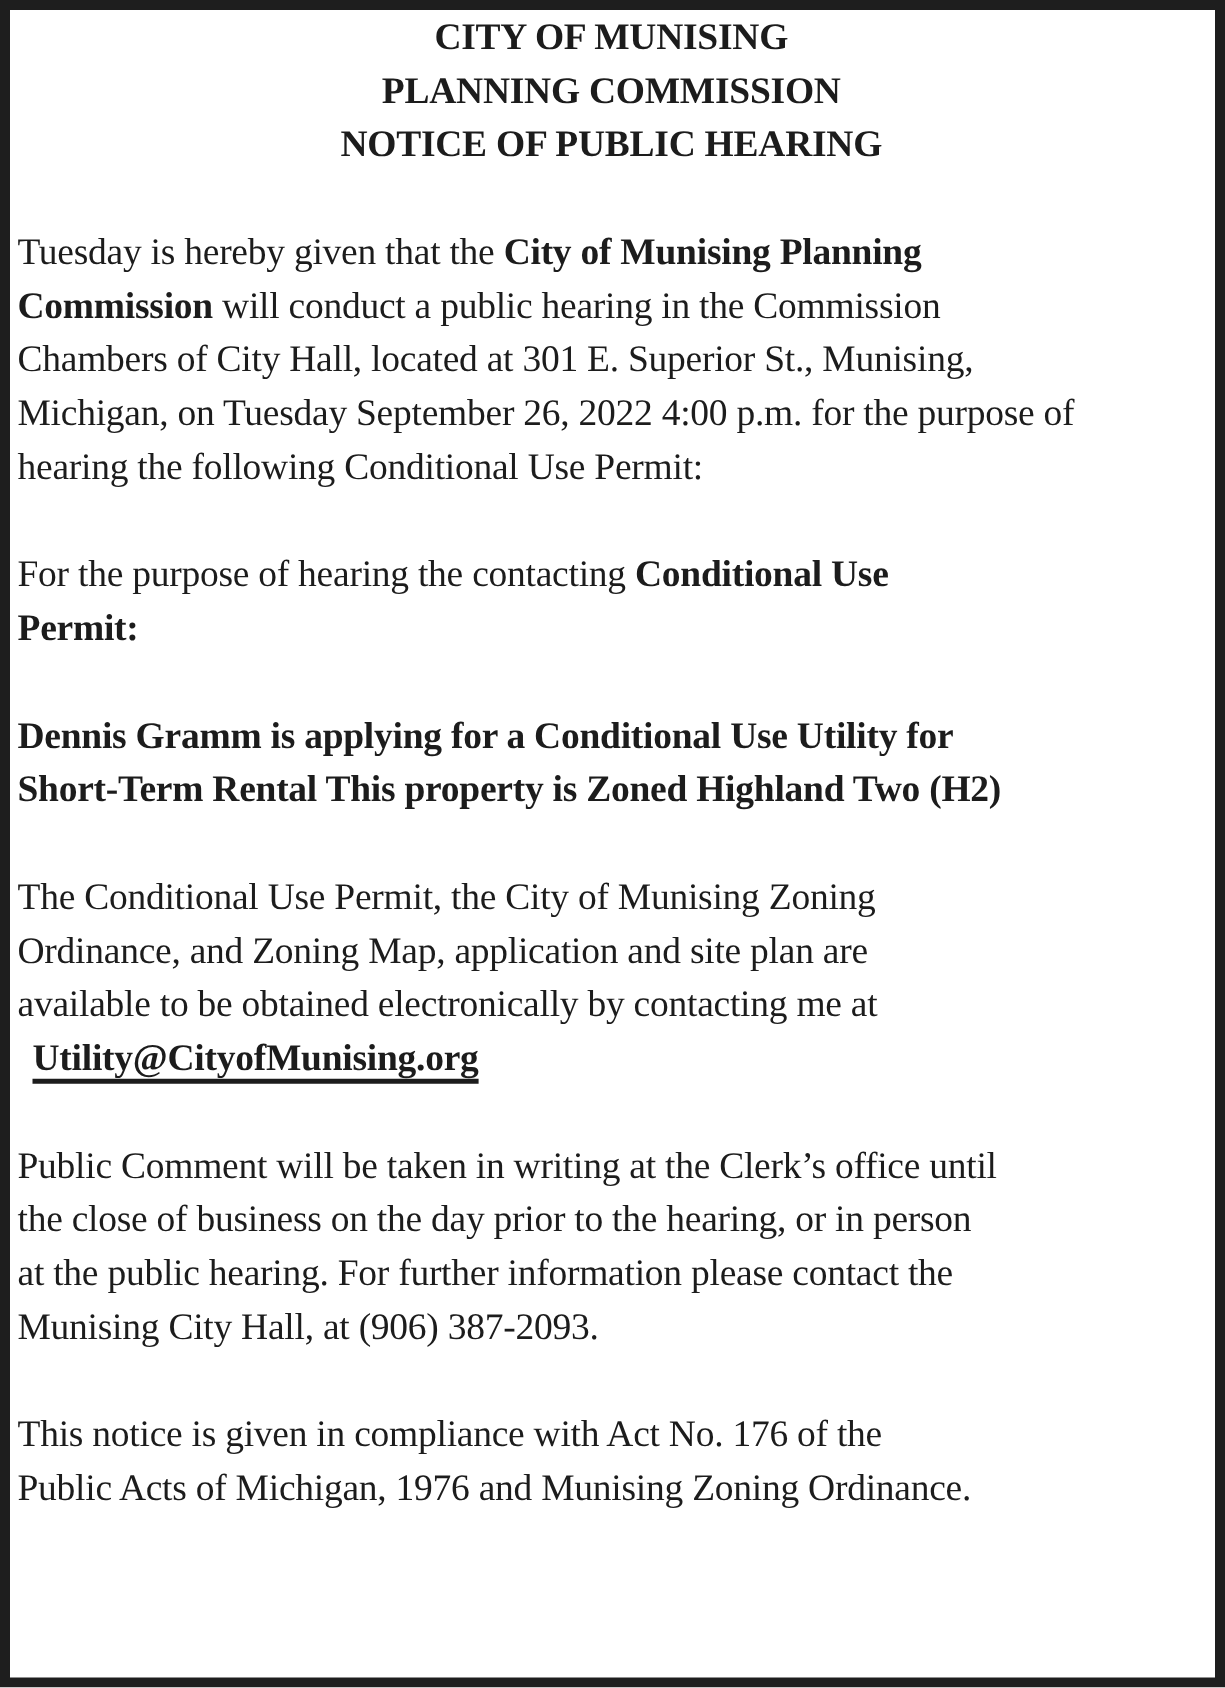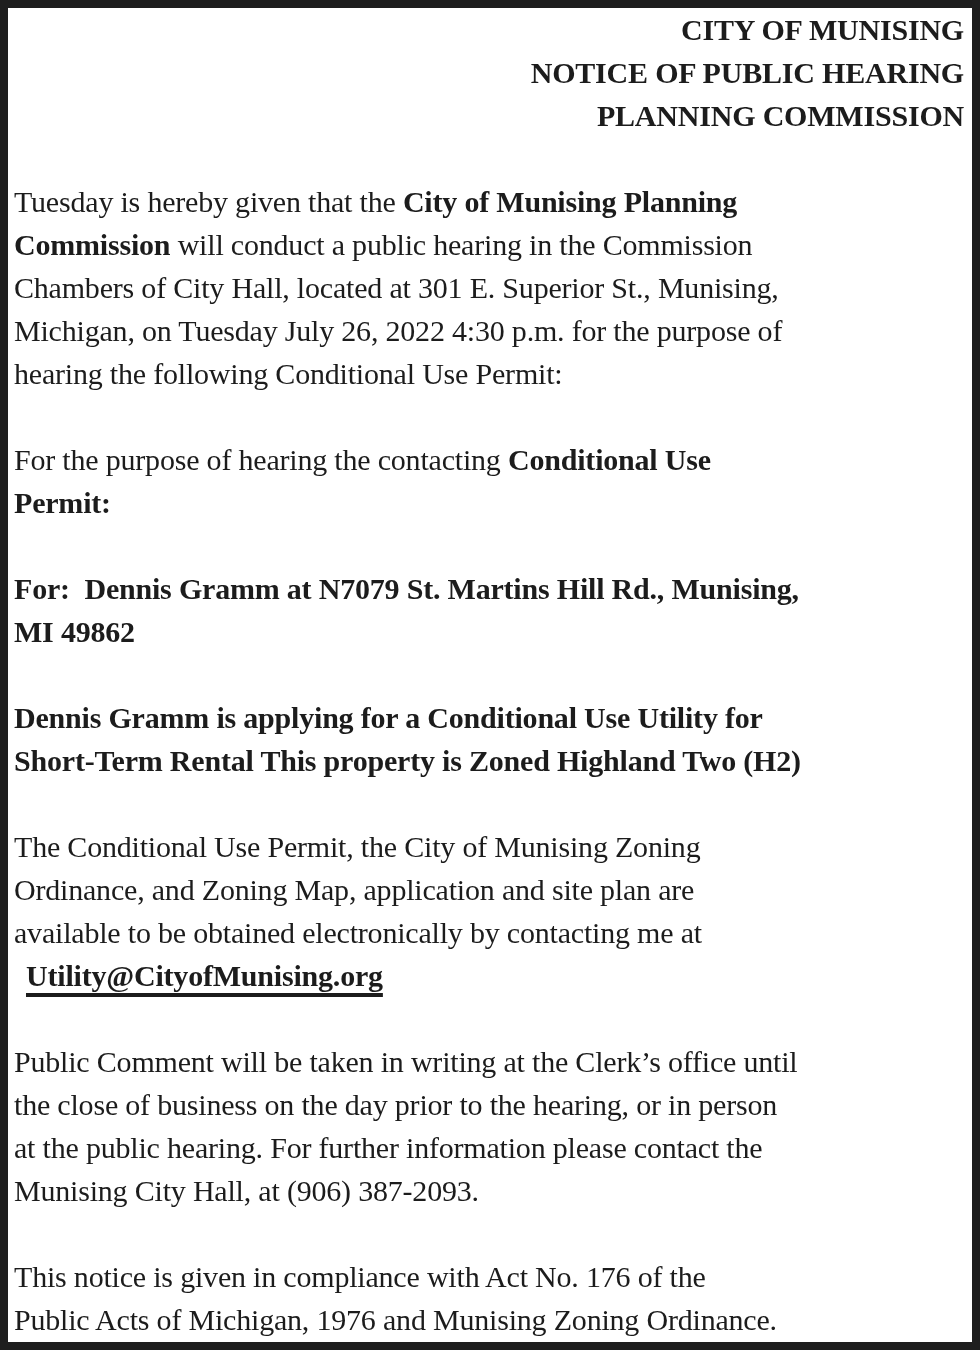--- a/index.html
+++ b/index.html
@@ -21,21 +21,20 @@
     line-height: 43px;
     letter-spacing: -0.2px;
     color: #1c1c1c;
   }
   .title {
     font-weight: bold;
     text-align: center;
   }
   .title-line {
     white-space: pre;
-    text-align: right;
   }
   .para {
     margin: 43px 0 0 0;
     white-space: pre-wrap;
   }
   .para strong {
     font-weight: bold;
   }
   .email-link {
     font-weight: bold;
@@ -47,35 +46,33 @@
     margin-left: 12px;
   }
 </style>
 </head>
 <body>
 
 <div class="page">
 
   <header class="title">
     <div class="title-line">CITY OF MUNISING</div>
+    <div class="title-line">PLANNING COMMISSION</div>
     <div class="title-line">NOTICE OF PUBLIC HEARING</div>
-    <div class="title-line">PLANNING COMMISSION</div>
   </header>
 
   <p class="para"><span>Tuesday is hereby given that the </span><strong>City of Munising Planning
 Commission</strong><span> will conduct a public hearing in the Commission
 Chambers of City Hall, located at 301 E. Superior St., Munising,
-Michigan, on Tuesday July 26, 2022 4:30 p.m. for the purpose of
+Michigan, on Tuesday September 26, 2022 4:00 p.m. for the purpose of
 hearing the following Conditional Use Permit:</span></p>
 
   <p class="para"><span>For the purpose of hearing the contacting </span><strong>Conditional Use
 Permit:</strong></p>
 
-  <p class="para"><strong>For:  Dennis Gramm at N7079 St. Martins Hill Rd., Munising,
-MI 49862</strong></p>
 
   <p class="para"><strong>Dennis Gramm is applying for a Conditional Use Utility for
 Short-Term Rental This property is Zoned Highland Two (H2)</strong></p>
 
   <p class="para"><span>The Conditional Use Permit, the City of Munising Zoning
 Ordinance, and Zoning Map, application and site plan are
 available to be obtained electronically by contacting me at
 </span><a class="email-link">Utility@CityofMunising.org</a></p>
 
   <p class="para"><span>Public Comment will be taken in writing at the Clerk’s office until

